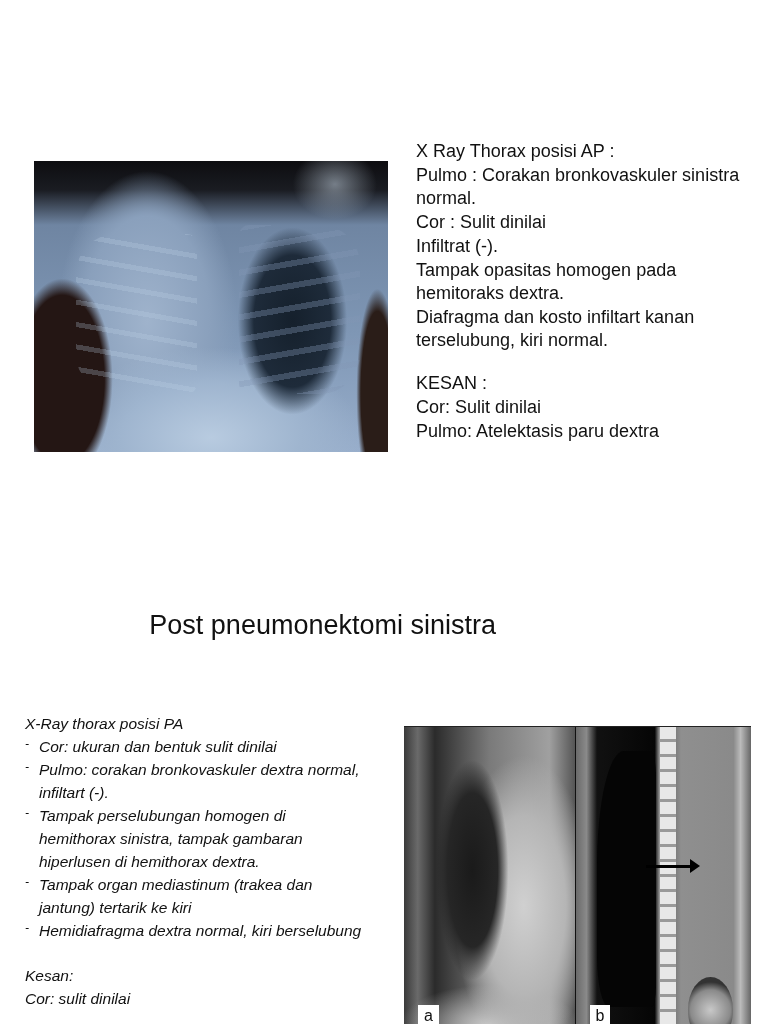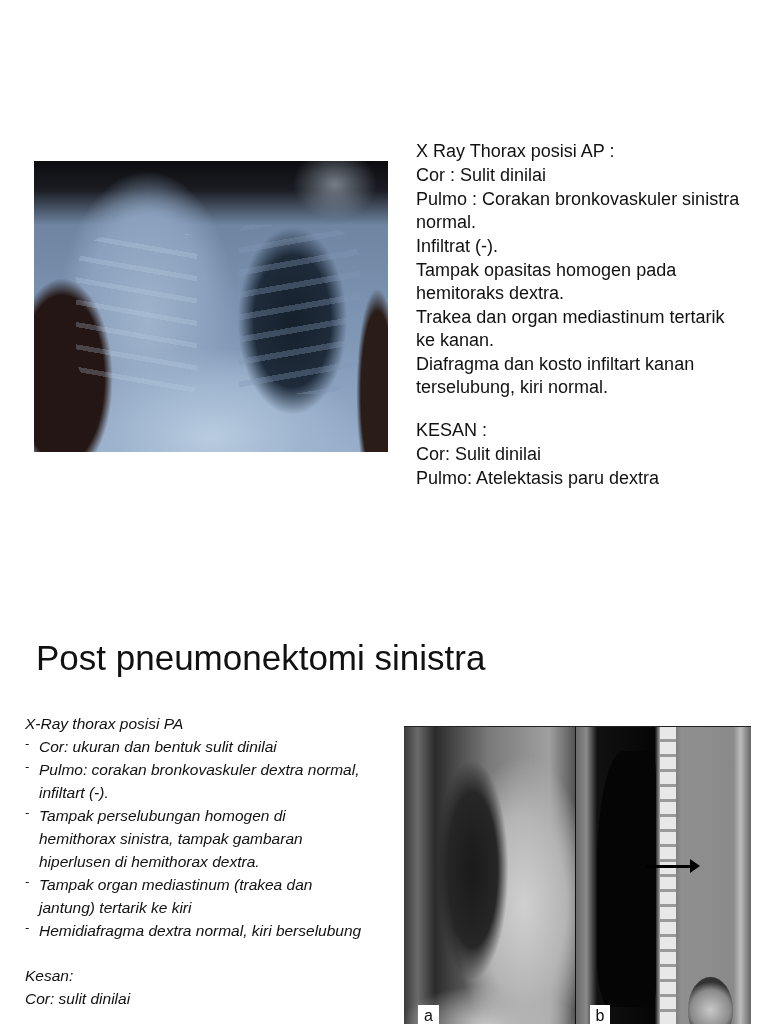--- a/index.html
+++ b/index.html
@@ -36,21 +36,21 @@
     left: 416px; top: 140px; width: 330px;
     font-size: 18px; line-height: 23px;
   }
   .report1 .p { margin: 0; }
   .report1 .p + .p { margin-top: 1px; }
   .report1 .gap { height: 20px; }
 
   
   .title2 {
     left: 36px; top: 607px; width: 460px;
-    font-size: 35px; line-height: 37px; text-align: left; color: #111; margin-top: 32px;
+    font-size: 27px; line-height: 37px; text-align: right; color: #111;
   }
   .report2 {
     left: 25px; top: 712px; width: 340px;
     font-size: 15.5px; line-height: 23px; font-style: italic;
   }
   .report2 ul { list-style: none; margin: 0; padding: 0; }
   .report2 li { position: relative; padding-left: 14px; }
   .report2 li .bullet {
     position: absolute; left: 0; top: 0; font-size: 12px; line-height: 18px;
   }
@@ -102,25 +102,24 @@
 </head>
 <body>
 
 <div class="abs xray1">
   <div class="ribs-r"></div>
   <div class="ribs"></div>
 </div>
 
 <div class="abs report1">
   <p class="p">X Ray Thorax posisi AP :</p>
+  <p class="p">Pulmo : Corakan bronkovaskuler sinistra normal.</p>
   <p class="p">Cor : Sulit dinilai</p>
-  <p class="p">Pulmo : Corakan bronkovaskuler sinistra normal.</p>
   <p class="p">Infiltrat (-).</p>
   <p class="p">Tampak opasitas homogen pada hemitoraks dextra.</p>
-  <p class="p">Trakea dan organ mediastinum tertarik ke kanan.</p>
   <p class="p">Diafragma dan kosto infiltart kanan terselubung, kiri normal.</p>
   <div class="gap"></div>
   <p class="p">KESAN :</p>
   <p class="p">Cor: Sulit dinilai</p>
   <p class="p">Pulmo: Atelektasis paru dextra</p>
 </div>
 
 <div class="abs title2">
   <div>Post pneumonektomi sinistra</div>
 </div>

